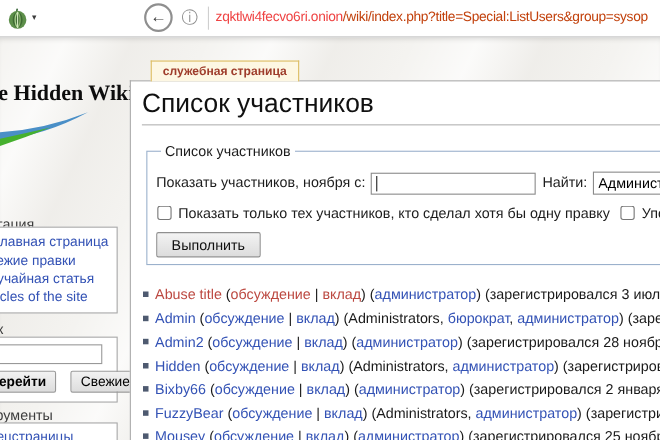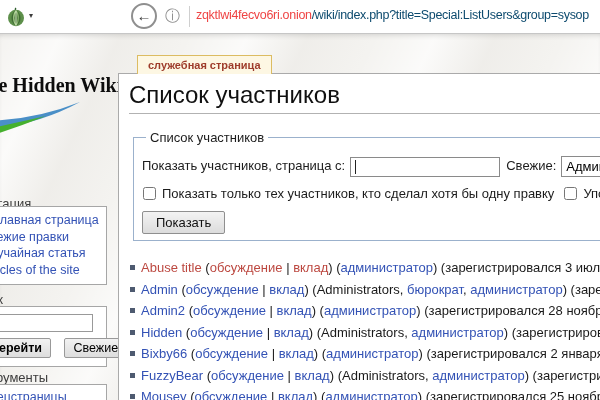--- a/index.html
+++ b/index.html
@@ -12,21 +12,21 @@
   .onion-btn svg{position:absolute;left:0;top:0;}
   .onion-caret{position:absolute;left:23px;top:5px;font-size:8px;color:#3c3c3c;}
   .back-btn{position:absolute;left:131px;top:3px;width:26px;height:26px;border:2px solid #8f8f8f;
             border-radius:50%;box-sizing:border-box;text-align:center;line-height:21px;
             font-size:15px;font-weight:bold;color:#3c3c3c;background:#fff;}
   .info-ic{position:absolute;left:165px;top:7px;font-size:15px;color:#8f8f8f;}
   .chrome-sep{position:absolute;left:189px;top:6px;width:1px;height:21px;background:#cfcfcf;}
   .urlbar{position:absolute;left:196px;top:8px;width:400px;white-space:nowrap;overflow:hidden;
           font-size:12.5px;letter-spacing:-0.3px;}
   .url-host{color:#ef4444;}
-  .url-path{color:#0c4a6e;}
+  .url-path{color:#c2410c;}
   
   .page{position:absolute;left:0;top:34px;width:600px;height:366px;background-color:#f4f3f0;
         background-image:repeating-linear-gradient(115deg, rgba(255,255,255,0) 0px,
           rgba(255,255,255,.65) 55px, rgba(235,233,229,.55) 110px, rgba(255,255,255,0) 170px);
         box-shadow:inset 0 4px 6px -4px rgba(0,0,0,.20);}
   
   .logo-text{position:absolute;left:-26px;top:40px;font-family:"Liberation Serif",serif;
              font-weight:bold;font-size:20px;color:#0d0d0d;white-space:nowrap;}
   .logo-swoosh{position:absolute;left:-12px;top:56px;}
   .sb-head{position:absolute;left:-33px;font-size:13px;color:#3c3c3c;white-space:nowrap;}
@@ -130,26 +130,26 @@
       </div>
 
     <div class="tab">служебная страница</div>
 
     <div class="contentbox">
       <h1>Список участников</h1>
 
       <fieldset class="listusers">
         <legend>Список участников</legend>
         <div class="frow">
-          <span>Показать участников, страница с:</span><span class="inputwrap"><input type="text" value="" style=""><span class="caret"></span></span><span>Свежие:</span><select class="group"><option>Администраторы</option></select>
+          <span>Показать участников, ноября с:</span><span class="inputwrap"><input type="text" value="" style=""><span class="caret"></span></span><span>Найти:</span><select class="group"><option>Администраторы</option></select>
         </div>
         <div class="frow frow2">
           <input type="checkbox" style=""><span>Показать только тех участников, кто сделал хотя бы одну правку</span><input type="checkbox" class="cb2" style=""><span>Упорядочить по дате создания учётной записи</span>
         </div>
-        <button class="submit">Показать</button>
+        <button class="submit">Выполнить</button>
       </fieldset>
 
       <ul class="users">
           <li><a class="red">Abuse title</a><span class="plain"> (</span><a class="red">обсуждение</a><span class="plain"> | </span><a class="red">вклад</a><span class="plain">) (</span><a class="blue">администратор</a><span class="plain">) (</span><span class="plain">зарегистрировался 3 июля</span></li>
           <li><a class="blue">Admin</a><span class="plain"> (</span><a class="blue">обсуждение</a><span class="plain"> | </span><a class="blue">вклад</a><span class="plain">) (</span><span class="plain">Administrators</span><span class="plain">, </span><a class="blue">бюрократ</a><span class="plain">, </span><a class="blue">администратор</a><span class="plain">) (</span><span class="plain">зарегистрировался</span></li>
           <li><a class="blue">Admin2</a><span class="plain"> (</span><a class="blue">обсуждение</a><span class="plain"> | </span><a class="blue">вклад</a><span class="plain">) (</span><a class="blue">администратор</a><span class="plain">) (</span><span class="plain">зарегистрировался 28 ноября</span></li>
           <li><a class="blue">Hidden</a><span class="plain"> (</span><a class="blue">обсуждение</a><span class="plain"> | </span><a class="blue">вклад</a><span class="plain">) (</span><span class="plain">Administrators</span><span class="plain">, </span><a class="blue">администратор</a><span class="plain">) (</span><span class="plain">зарегистрировался</span></li>
           <li><a class="blue">Bixby66</a><span class="plain"> (</span><a class="blue">обсуждение</a><span class="plain"> | </span><a class="blue">вклад</a><span class="plain">) (</span><a class="blue">администратор</a><span class="plain">) (</span><span class="plain">зарегистрировался 2 января</span></li>
           <li><a class="blue">FuzzyBear</a><span class="plain"> (</span><a class="blue">обсуждение</a><span class="plain"> | </span><a class="blue">вклад</a><span class="plain">) (</span><span class="plain">Administrators</span><span class="plain">, </span><a class="blue">администратор</a><span class="plain">) (</span><span class="plain">зарегистрировался</span></li>
           <li><a class="blue">Mousey</a><span class="plain"> (</span><a class="blue">обсуждение</a><span class="plain"> | </span><a class="blue">вклад</a><span class="plain">) (</span><a class="blue">администратор</a><span class="plain">) (</span><span class="plain">зарегистрировался 25 ноября</span></li>

